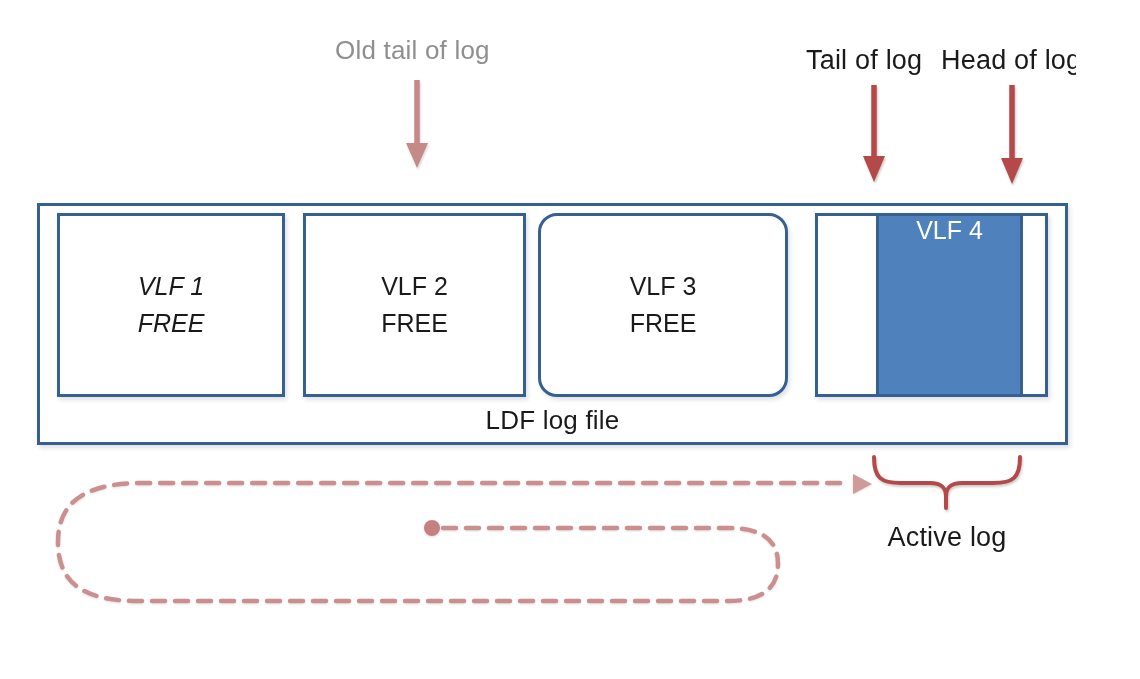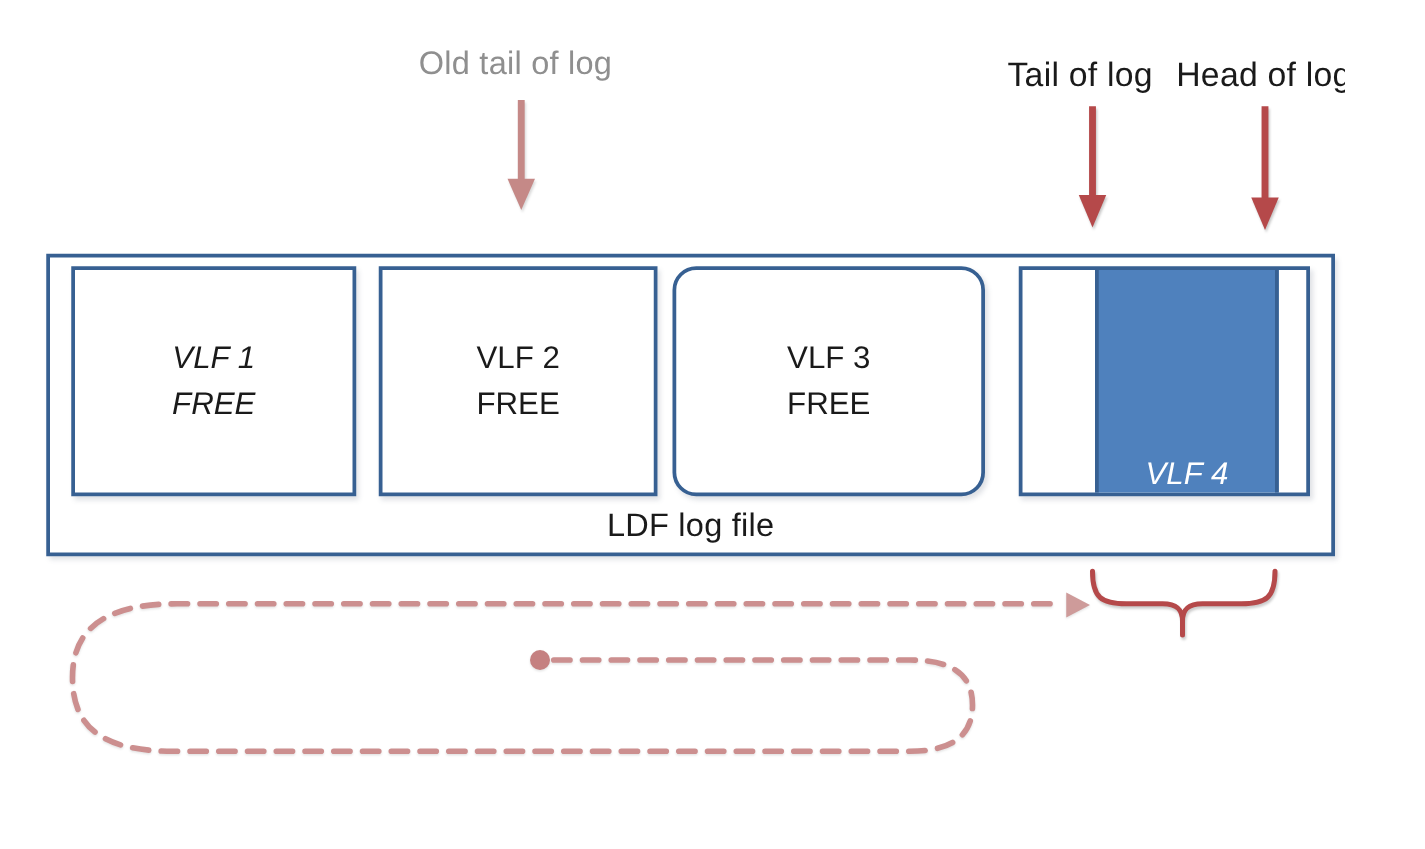--- a/index.html
+++ b/index.html
@@ -59,23 +59,22 @@
   }
   .active-fill {
     position: absolute;
     left: 58px; top: 0; bottom: 0;
     width: 141px;
     background: var(--active_fill);
     border-left: 3px solid var(--box_border);
     border-right: 3px solid var(--box_border);
     box-sizing: content-box;
     display: flex;
-    align-items: flex-end;
+    align-items: flex-start;
     justify-content: center;
-    font-style: italic;
   }
   .active-fill span {
     color: #ffffff;
     font-size: 25px;
   }
   svg.overlay {
     position: absolute;
     left: 0; top: 0;
     width: 1140px; height: 679px;
     pointer-events: none;
@@ -119,20 +118,21 @@
       <div>VLF 3</div>
       <div>FREE</div>
     </div>
   </div>
   <div class="vlf vlf4">
     <div class="active-fill">
       <span>VLF 4</span>
     </div>
   </div>
 
+  <div class="lbl lbl-active">Active log</div>
 
   <svg class="overlay" viewBox="0 0 1140 679" aria-hidden="true">
 
     <g>
       <line class="arrow-muted" x1="417" y1="80" x2="417" y2="145" stroke-width="5.5"></line>
       <polygon class="arrow-muted-head" points="406,143 428,143 417,168"></polygon>
     </g>
 
     <g>
       <line class="arrow-red" x1="874" y1="85" x2="874" y2="158" stroke-width="5.5"></line>

